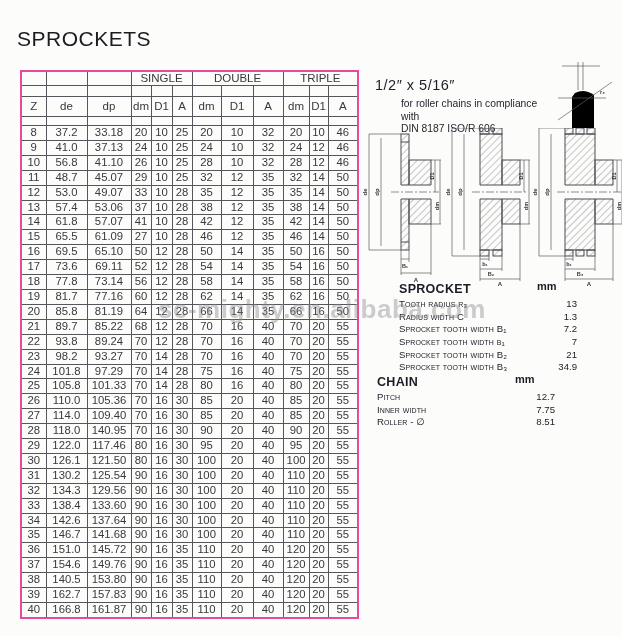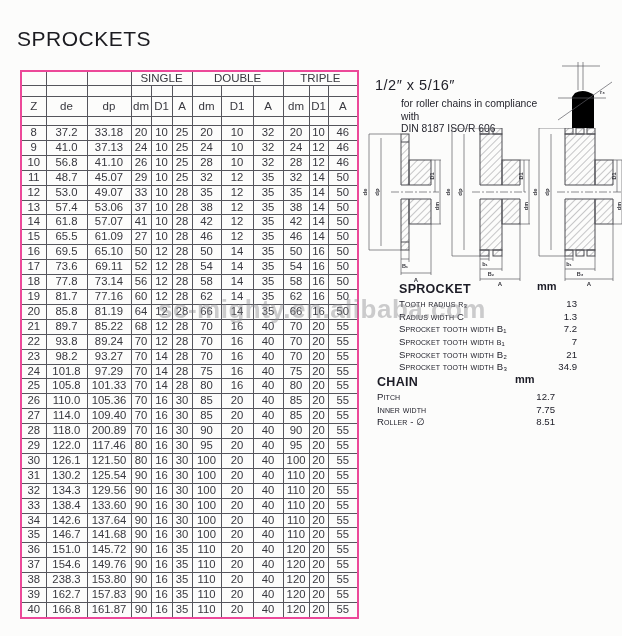--- a/index.html
+++ b/index.html
@@ -408,21 +408,21 @@
         <td>85</td>
         <td>20</td>
         <td>40</td>
         <td>85</td>
         <td>20</td>
         <td>55</td>
       </tr>
       <tr>
         <td>28</td>
         <td>118.0</td>
-        <td>200.89</td>
+        <td>140.95</td>
         <td>70</td>
         <td>16</td>
         <td>30</td>
         <td>90</td>
         <td>20</td>
         <td>40</td>
         <td>90</td>
         <td>20</td>
         <td>55</td>
       </tr>
@@ -547,21 +547,21 @@
         <td>35</td>
         <td>110</td>
         <td>20</td>
         <td>40</td>
         <td>120</td>
         <td>20</td>
         <td>55</td>
       </tr>
       <tr>
         <td>38</td>
-        <td>238.3</td>
+        <td>140.5</td>
         <td>153.80</td>
         <td>90</td>
         <td>16</td>
         <td>35</td>
         <td>110</td>
         <td>20</td>
         <td>40</td>
         <td>120</td>
         <td>20</td>
         <td>55</td>

